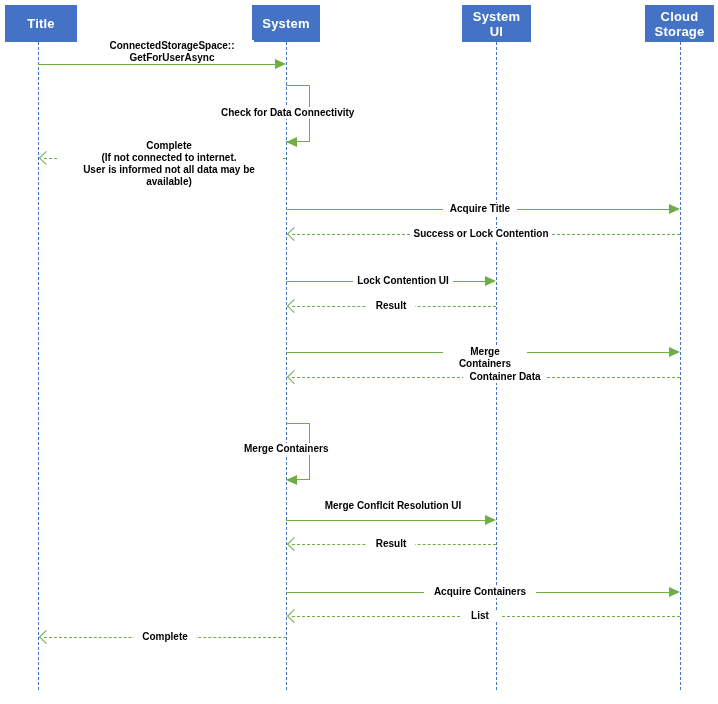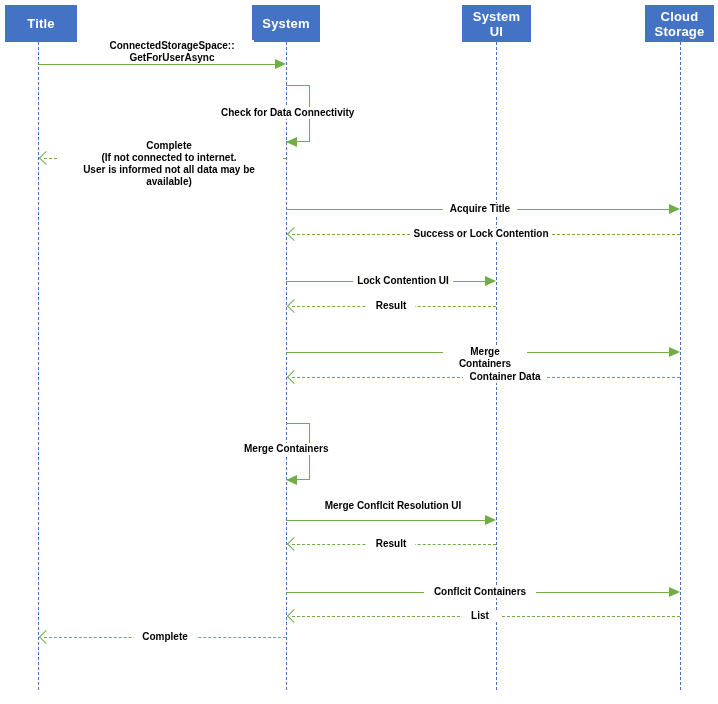--- a/index.html
+++ b/index.html
@@ -174,21 +174,21 @@
   <div class="msg-line" style="left:286px;top:520px;width:199px;"></div>
   <div class="arrow-head solid-right" style="left:485px;top:515px;"></div>
   <div class="msg-label" style="left:321px;top:500px;width:140px;">Merge Conflcit Resolution UI</div>
 
   <div class="msg-line dashed" style="left:292px;top:544px;width:204px;"></div>
   <div class="arrow-head open-left" style="left:289px;top:539px;"></div>
   <div class="msg-label" style="left:367px;top:538px;width:44px;">Result</div>
 
   <div class="msg-line" style="left:286px;top:592px;width:383px;"></div>
   <div class="arrow-head solid-right" style="left:669px;top:587px;"></div>
-  <div class="msg-label" style="left:424px;top:586px;width:108px;">Conflcit Containers</div>
+  <div class="msg-label" style="left:424px;top:586px;width:108px;">Acquire Containers</div>
 
   <div class="msg-line dashed" style="left:292px;top:616px;width:388px;"></div>
   <div class="arrow-head open-left" style="left:289px;top:611px;"></div>
   <div class="msg-label" style="left:460px;top:610px;width:36px;">List</div>
 
   <div class="msg-line dashed" style="left:44px;top:637px;width:242px;"></div>
   <div class="arrow-head open-left" style="left:41px;top:632px;"></div>
   <div class="msg-label" style="left:134px;top:631px;width:58px;">Complete</div>
 
 </div>

